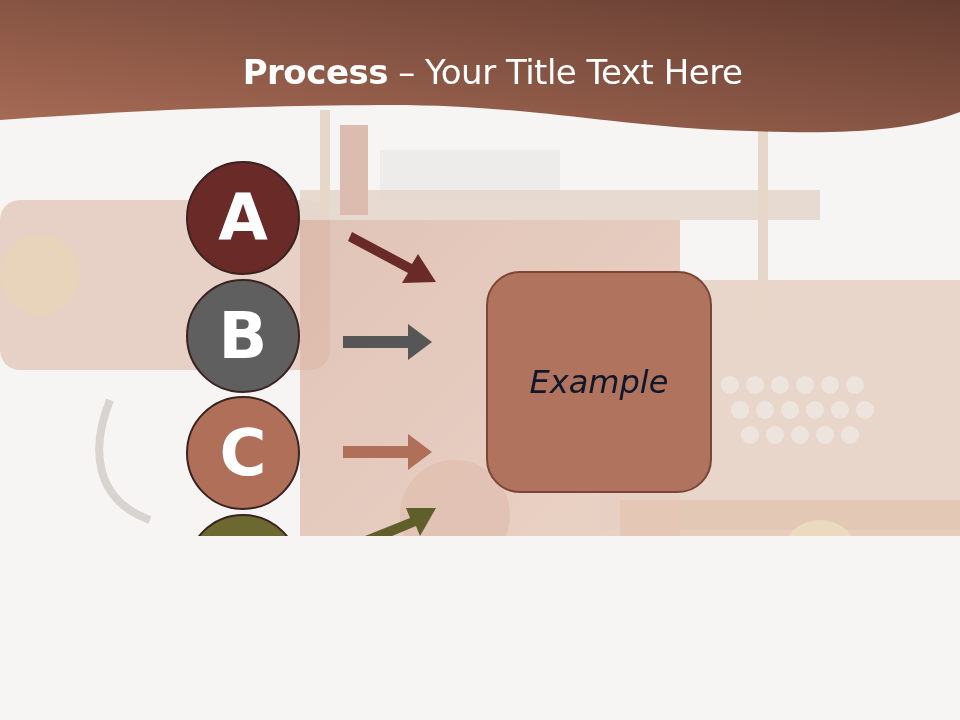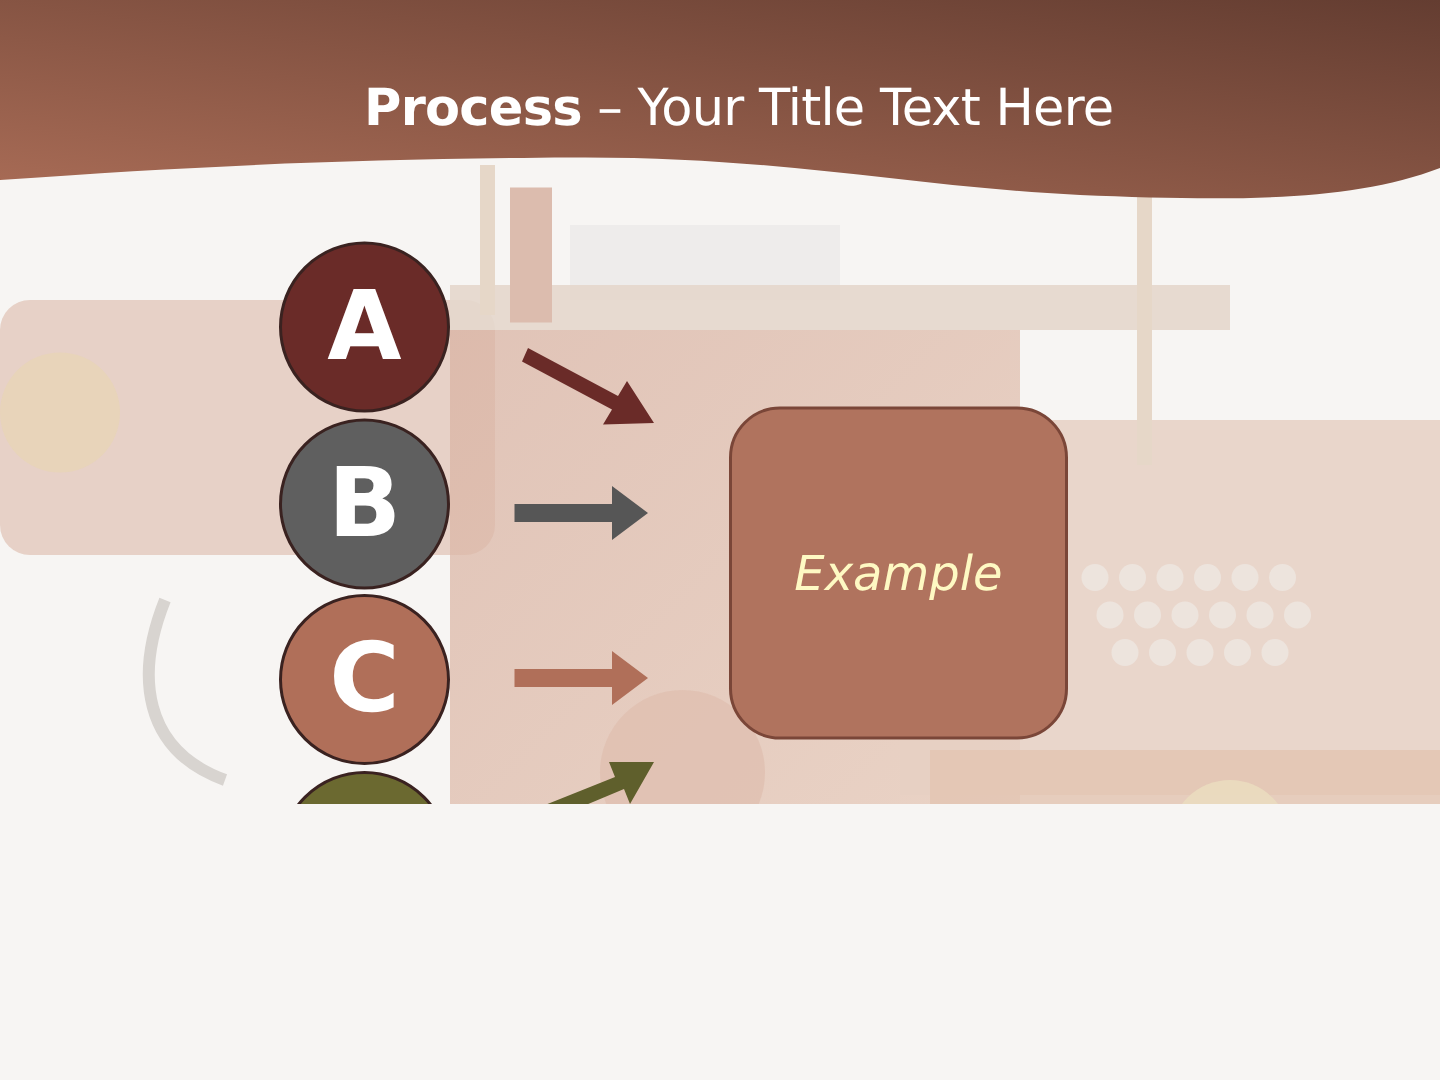--- a/index.html
+++ b/index.html
@@ -5,21 +5,21 @@
   html, body { margin:0; padding:0; }
   body { width:960px; height:720px; overflow:hidden; background:#f7f5f3; font-family:"Liberation Sans", sans-serif; position:relative; }
   .slide { position:absolute; left:0; top:0; width:960px; height:536px; overflow:hidden; background:#f6f4f2; }
   
   .bg { position:absolute; inset:0; }
   .header { position:absolute; left:0; top:0; width:960px; height:140px; }
   .title { position:absolute; left:0; top:52px; width:985px; text-align:center; color:#ffffff; font-size:34px; font-family:"DejaVu Sans", sans-serif; letter-spacing:-0.5px; }
   .title b { font-weight:bold; }
   .circle { position:absolute; left:186px; width:114px; height:114px; border-radius:50%; border:2px solid #3a2220; box-sizing:border-box; display:flex; align-items:center; justify-content:center; font-family:"DejaVu Sans", sans-serif; font-weight:bold; font-size:64px; }
   .arrow { position:absolute; }
-  .box { position:absolute; left:486px; top:271px; width:226px; height:222px; border-radius:34px; background:#b0735e; border:2px solid #7a4638; box-sizing:border-box; display:flex; align-items:center; justify-content:center; text-align:center; color:#fef9c3; font-style:italic; font-size:32px; line-height:46px; font-family:"DejaVu Sans", sans-serif; }
+  .box { position:absolute; left:486px; top:271px; width:226px; height:222px; border-radius:34px; background:#b0735e; border:2px solid #7a4638; box-sizing:border-box; display:flex; align-items:center; justify-content:center; text-align:center; color:#0f172a; font-style:italic; font-size:32px; line-height:46px; font-family:"DejaVu Sans", sans-serif; }
 </style>
 </head>
 <body>
 
 <div class="slide">
 
   <svg class="bg" width="960" height="720" viewBox="0 0 960 720">
     <defs>
       <linearGradient id="mach" x1="0" y1="0" x2="1" y2="1">
         <stop offset="0" stop-color="#d9b3a3"></stop>

